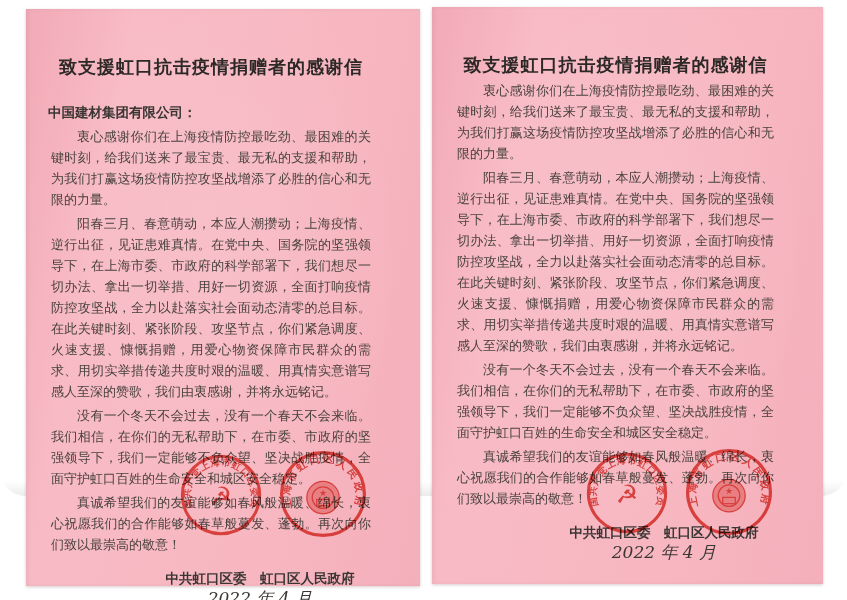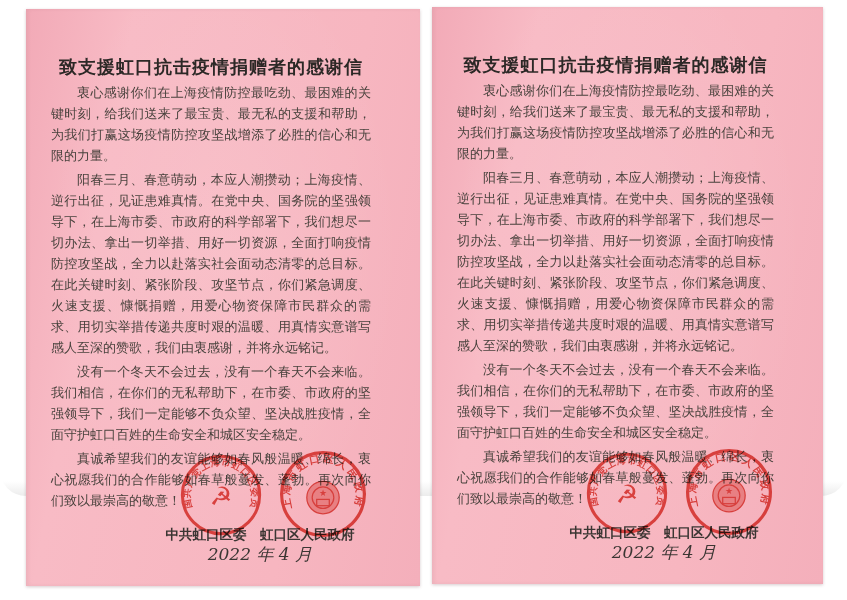--- a/index.html
+++ b/index.html
@@ -93,20 +93,21 @@
   .emblem-fill{fill:#e05a4d;opacity:0.55;}
 </style>
 </head>
 <body>
 
 <div class="canvas">
 
   <div class="page page-left">
     <div class="content">
       <h1 class="title">致支援虹口抗击疫情捐赠者的感谢信</h1>
+      <p class="recipient">中国建材集团有限公司：</p>
       <p class="body-par">衷心感谢你们在上海疫情防控最吃劲、最困难的关键时刻，给我们送来了最宝贵、最无私的支援和帮助，为我们打赢这场疫情防控攻坚战增添了必胜的信心和无限的力量。</p>
       <p class="body-par">阳春三月、春意萌动，本应人潮攒动；上海疫情、逆行出征，见证患难真情。在党中央、国务院的坚强领导下，在上海市委、市政府的科学部署下，我们想尽一切办法、拿出一切举措、用好一切资源，全面打响疫情防控攻坚战，全力以赴落实社会面动态清零的总目标。在此关键时刻、紧张阶段、攻坚节点，你们紧急调度、火速支援、慷慨捐赠，用爱心物资保障市民群众的需求、用切实举措传递共度时艰的温暖、用真情实意谱写感人至深的赞歌，我们由衷感谢，并将永远铭记。</p>
       <p class="body-par">没有一个冬天不会过去，没有一个春天不会来临。我们相信，在你们的无私帮助下，在市委、市政府的坚强领导下，我们一定能够不负众望、坚决战胜疫情，全面守护虹口百姓的生命安全和城区安全稳定。</p>
       <p class="body-par">真诚希望我们的友谊能够如春风般温暖、绵长，衷心祝愿我们的合作能够如春草般蔓发、蓬勃。再次向你们致以最崇高的敬意！</p>
       <div class="sig-block">
         <div class="sig-line">中共虹口区委　虹口区人民政府</div>
         <div class="date-line">2022 年 4 月</div>
       </div>
     </div>
     <svg class="stamp stamp-party" viewBox="0 0 100 100">

